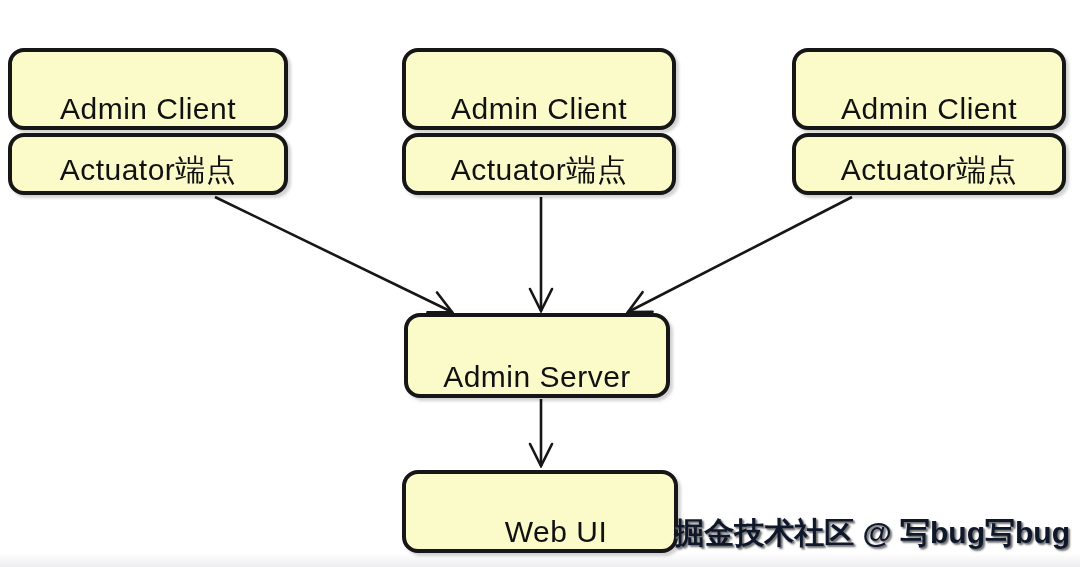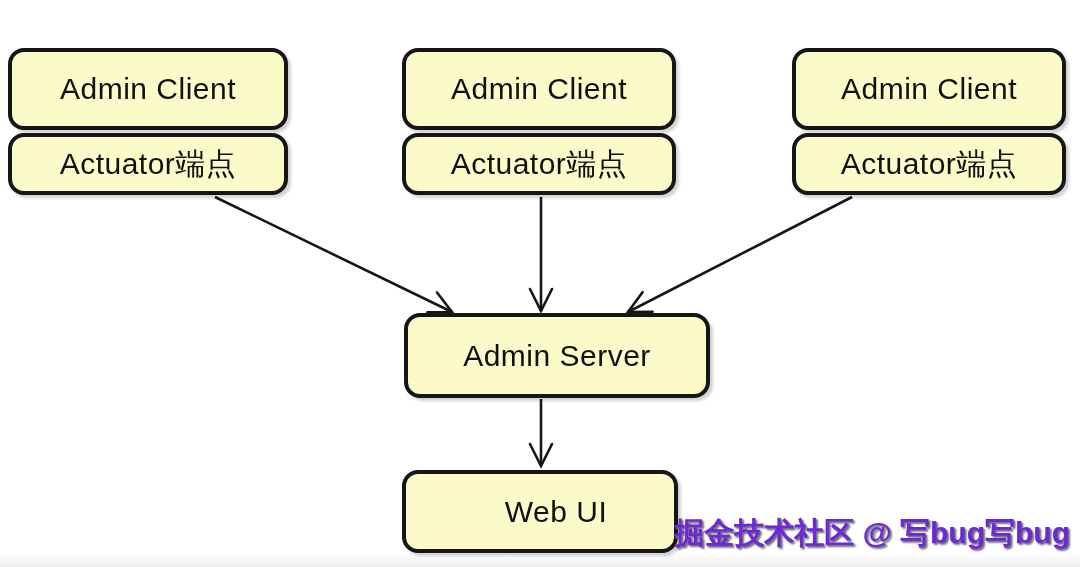--- a/index.html
+++ b/index.html
@@ -24,55 +24,55 @@
     background: linear-gradient(#ffffff, #ededf0);
   }
   .node {
     position: absolute;
     box-sizing: border-box;
     background: #fbfbc9;
     border: 4px solid #161616;
     border-radius: 16px;
     box-shadow: 3px 3px 3px rgba(0,0,0,0.18);
     display: flex;
-    align-items: center;
+    align-items: flex-end;
     justify-content: center;
     z-index: 2;
   }
   .node .label {
     font-size: 30px;
     color: #111111;
     letter-spacing: 0.5px;
     white-space: nowrap;
   }
   
   .client-title-1 { left: 8px;   top: 48px;  width: 280px; height: 82px; }
   .client-sub-1   { left: 8px;   top: 133px; width: 280px; height: 62px; }
   .client-title-2 { left: 402px; top: 48px;  width: 274px; height: 82px; }
   .client-sub-2   { left: 402px; top: 133px; width: 274px; height: 62px; }
   .client-title-3 { left: 792px; top: 48px;  width: 274px; height: 82px; }
   .client-sub-3   { left: 792px; top: 133px; width: 274px; height: 62px; }
   
-  .server-box { left: 404px; top: 313px; width: 306px; height: 85px; }
+  .server-box { left: 404px; top: 313px; width: 266px; height: 85px; }
   .webui-box  { left: 402px; top: 470px; width: 276px; height: 83px; padding-left: 32px; }
 
   .arrows {
     position: absolute;
     left: 0;
     top: 0;
     z-index: 1;
   }
   .watermark {
     position: absolute;
     right: 10px;
     top: 513px;
     z-index: 3;
     font-size: 30px;
     font-weight: 700;
-    color: #6d28d9;
+    color: #0f172a;
     text-shadow: 2px 2px 2px rgba(110,110,110,0.95), 1px 1px 1px rgba(140,140,140,0.8);
     white-space: nowrap;
   }
 </style>
 </head>
 <body>
 
 <div class="canvas">
 
   <svg class="arrows" width="1080" height="567" viewBox="0 0 1080 567">

